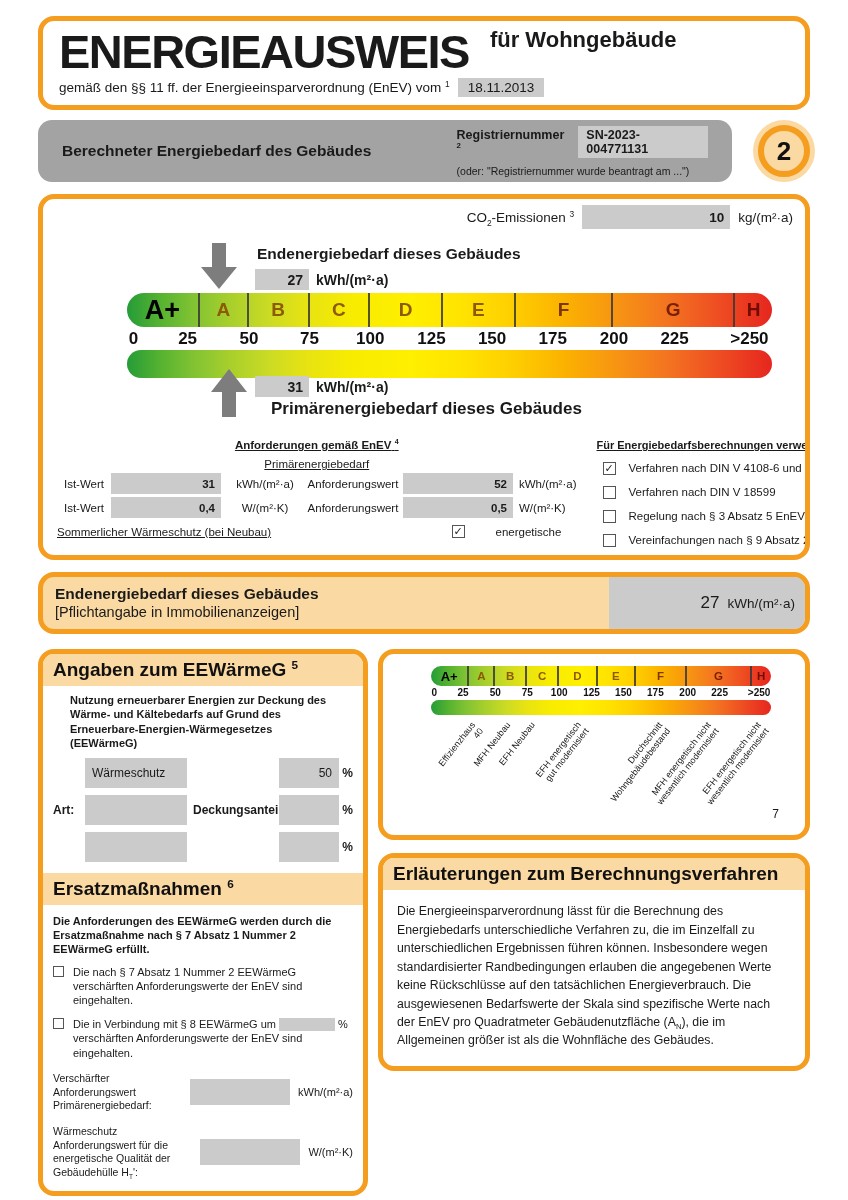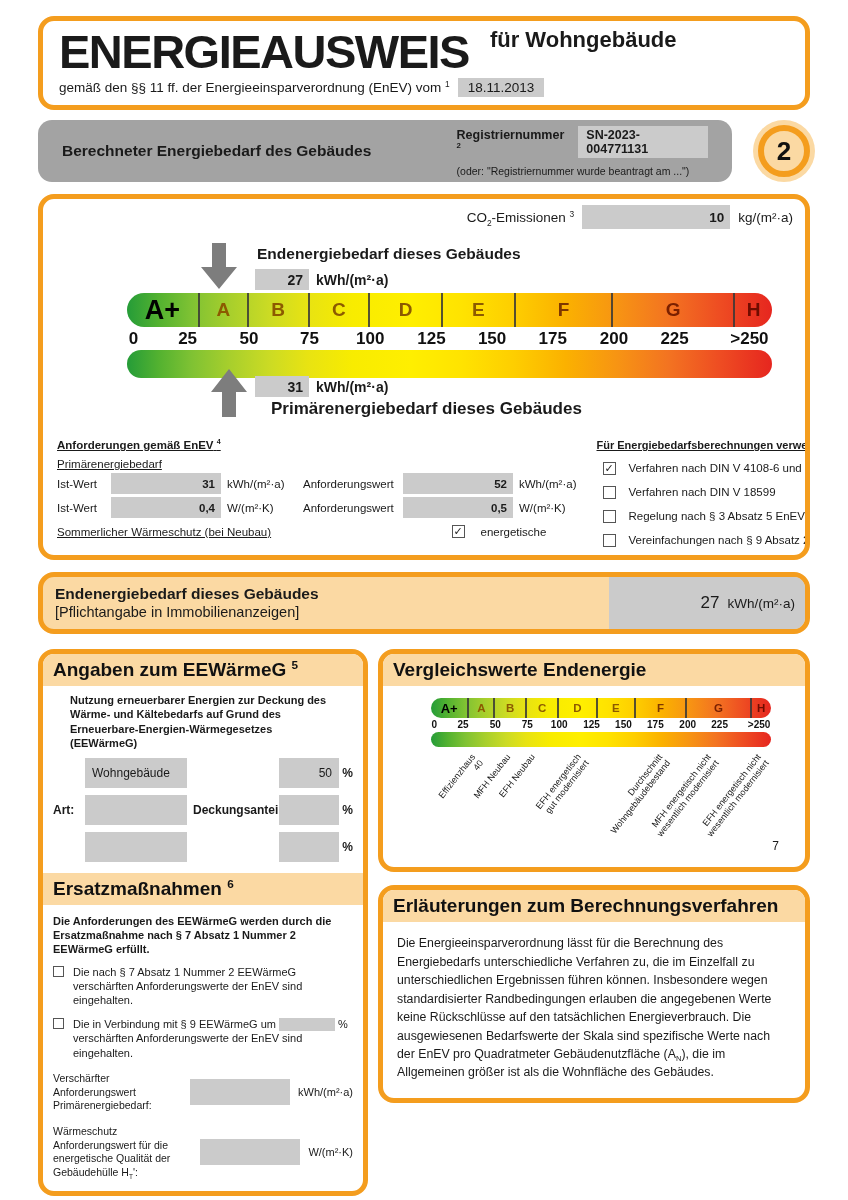--- a/index.html
+++ b/index.html
@@ -67,21 +67,21 @@
   .s1 .letter{font-size:27px;color:#000;}
   .s7 .letter{color:#7e3600;}.s8 .letter{color:#7a2000;}.s9 .letter{color:#700c00;}
   .ticks{position:relative;height:23px;}
   .tick{position:absolute;top:2px;transform:translateX(-50%);font-weight:bold;font-size:17px;color:#111;}
   .t0{left:1%}.t1{left:9.4%}.t2{left:18.9%}.t3{left:28.3%}.t4{left:37.7%}.t5{left:47.2%}
   .t6{left:56.6%}.t7{left:66%}.t8{left:75.5%}.t9{left:84.9%}.t10{left:96.5%}
   .band.plain{height:28px;border-radius:15px;}
 
   
   .enev-cols{position:absolute;left:14px;right:8px;top:240px;display:flex;gap:20px;font-size:11.5px;}
-  .col-anf{flex:0 0 430px;}
+  .col-anf{flex:0 0 430px;text-align:center;}
   .col-verf{flex:1;}
   .uhead{font-weight:bold;text-decoration:underline;margin-bottom:7px;}
   .ulab{text-decoration:underline;margin:5px 0 3px;}
   .arow{display:flex;align-items:center;margin:3px 0;}
   .l-ist{width:54px;}
   .vbox{background:#CBCBCB;width:110px;height:21px;display:flex;align-items:center;
         justify-content:flex-end;padding:0 6px;box-sizing:border-box;font-weight:bold;margin-right:6px;}
   .aunit{width:76px;}
   .l-anf{width:100px;}
   .sommer{display:flex;align-items:center;margin-top:7px;}
@@ -314,21 +314,21 @@
   </div>
 
   <div class="cols">
 
     <div class="obox lbox">
       <div class="bar lg"><span>Angaben zum EEWärmeG</span> <sup>5</sup></div>
       <div class="intro">Nutzung erneuerbarer Energien zur Deckung des Wärme- und Kältebedarfs auf Grund des Erneuerbare-Energien-Wärmegesetzes (EEWärmeG)</div>
       <div class="ee-rows">
         <div class="ee-row">
           <span class="ee-l1"></span>
-          <span class="ee-f1">Wohngebäude</span>
+          <span class="ee-f1">Wärmeschutz</span>
           <span class="ee-l2"></span>
           <span class="ee-f2">50</span>
           <span class="ee-pct">%</span>
         </div>
         <div class="ee-row">
           <span class="ee-l1">Art:</span>
           <span class="ee-f1"></span>
           <span class="ee-l2">Deckungsanteil:</span>
           <span class="ee-f2"></span>
           <span class="ee-pct">%</span>
@@ -344,21 +344,21 @@
       <div class="bar lg"><span>Ersatzmaßnahmen</span> <sup>6</sup></div>
       <div class="ers-body">
         <div class="intro" style="padding:7px 0 0;">Die Anforderungen des EEWärmeG werden durch die Ersatzmaßnahme nach § 7 Absatz 1 Nummer 2 EEWärmeG erfüllt.</div>
         <div class="ecb">
           <span class="cb" style="width:11px;height:11px;margin-top:1px;"></span>
           <span>Die nach § 7 Absatz 1 Nummer 2 EEWärmeG verschärften Anforderungswerte der EnEV sind eingehalten.</span>
         </div>
         <div class="ecb">
           <span class="cb" style="width:11px;height:11px;margin-top:1px;"></span>
           <span>
-            <span>Die in Verbindung mit § 9 EEWärmeG um</span>
+            <span>Die in Verbindung mit § 8 EEWärmeG um</span>
             <span class="ifield"></span>
             <span>%</span>
             <span>verschärften Anforderungswerte der EnEV sind eingehalten.</span>
           </span>
         </div>
         <div class="req">
           <span class="lab">Verschärfter Anforderungswert Primärenergiebedarf:</span>
           <span class="vbox2"></span>
           <span class="unit2">kWh/(m²·a)</span>
         </div>
@@ -366,21 +366,20 @@
           <span class="lab"><span>Wärmeschutz Anforderungswert für die energetische Qualität der Gebäudehülle H</span><sub>T</sub><span>':</span></span>
           <span class="vbox2"></span>
           <span class="unit2">W/(m²·K)</span>
         </div>
       </div>
     </div>
 
     <div class="rcol">
 
       <div class="obox vgbox">
-        <div class="bar lg">Vergleichswerte Endenergie</div>
         <div class="vg-scale mini">
           <div class="band letters egrad">
             <div class="seg s1">
                 <span class="letter">A+</span>
               </div>
             <div class="seg s2">
                 <span class="letter">A</span>
               </div>
             <div class="seg s3">
                 <span class="letter">B</span>

